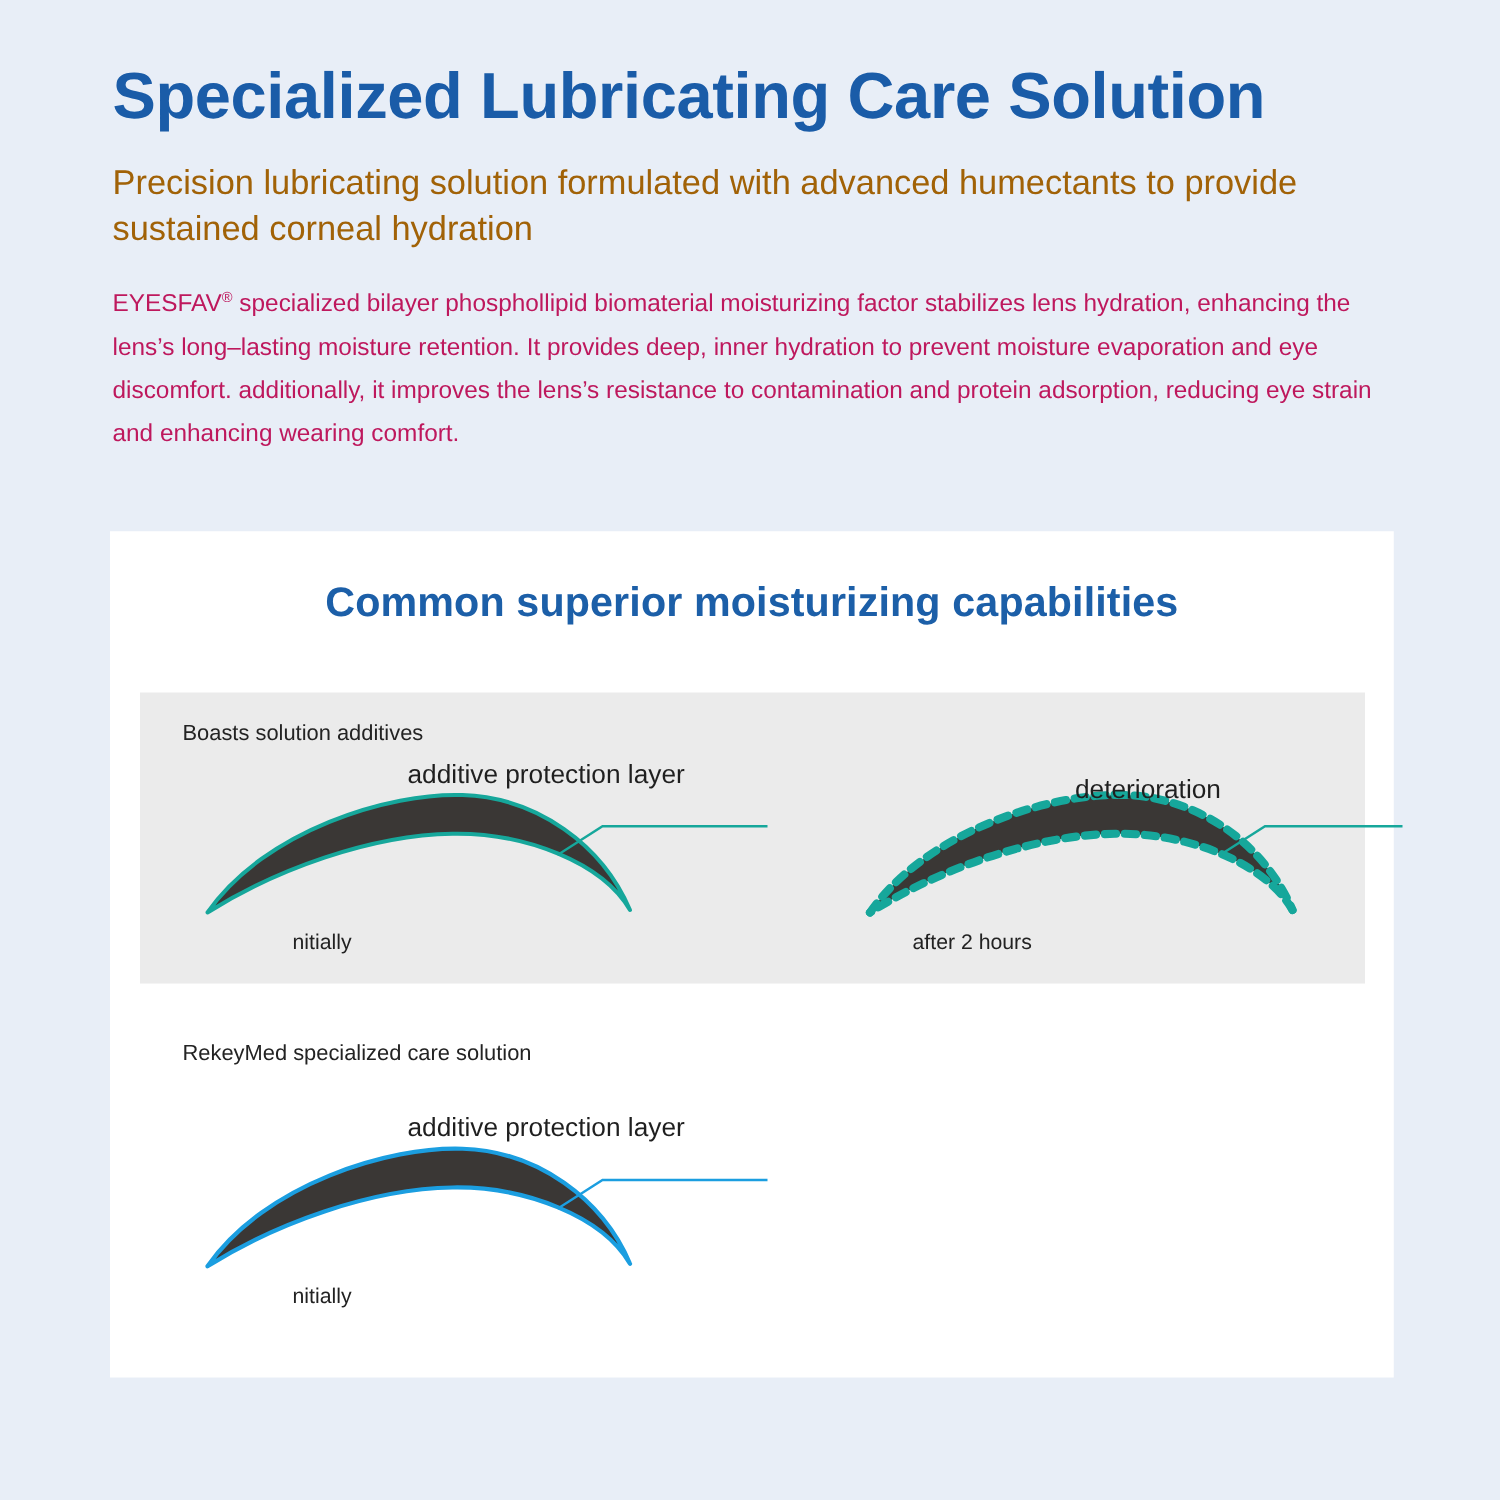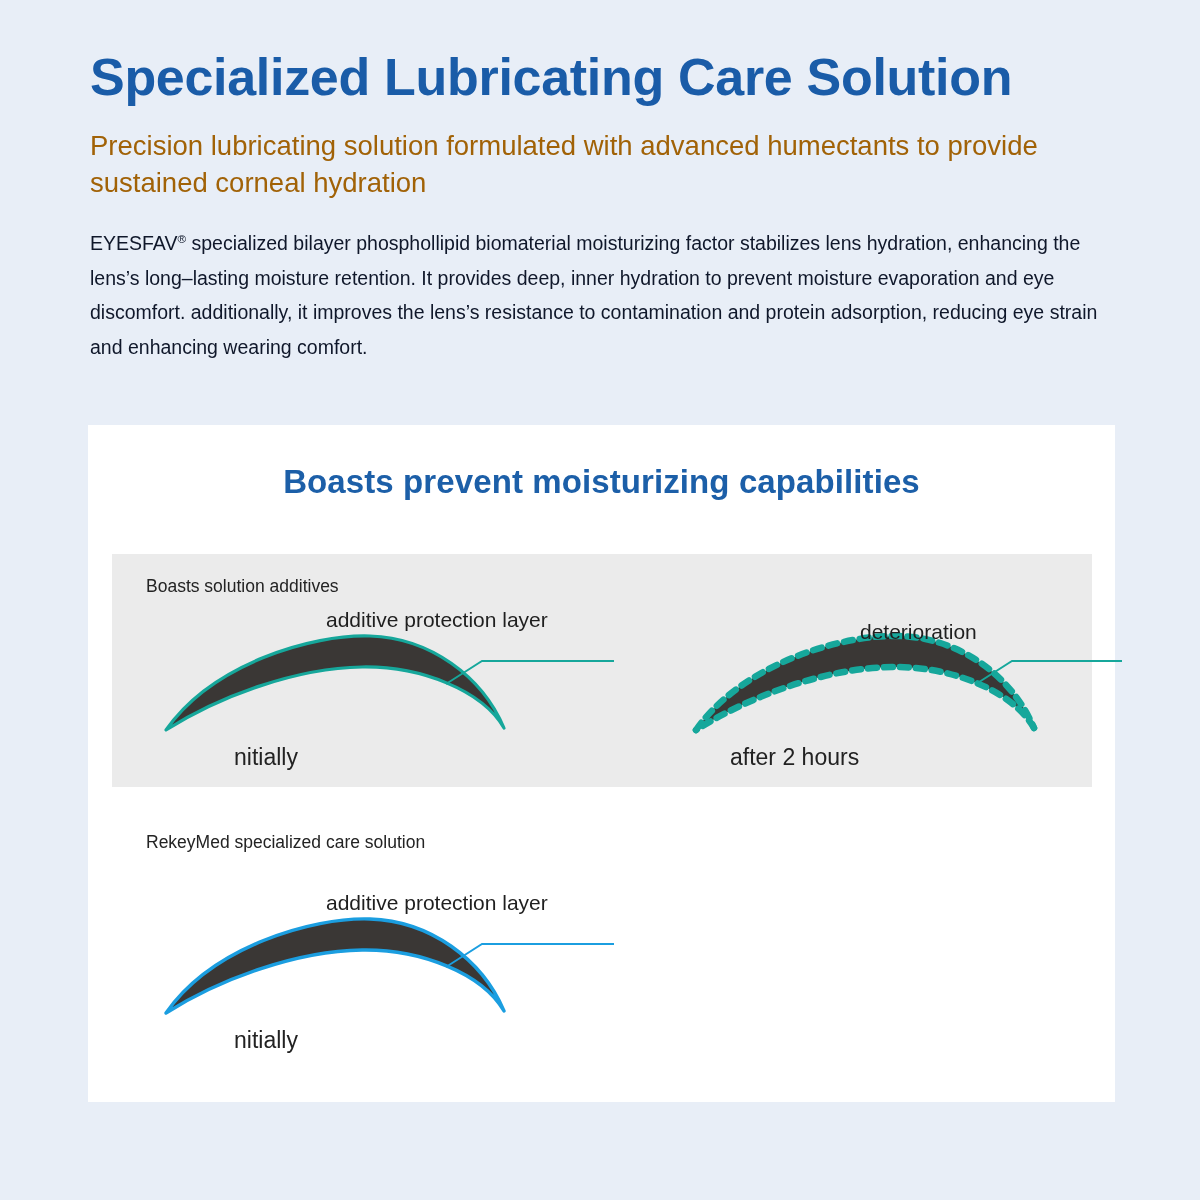--- a/index.html
+++ b/index.html
@@ -42,21 +42,21 @@
     font-size: 27.5px;
     font-weight: normal;
     color: #a16207;
     line-height: 1.32;
     margin: 22px 0 0 0;
     max-width: 1058px;
   }
   .bodytext {
     font-family: "Liberation Sans Narrow", "Liberation Sans", sans-serif;
     font-size: 19.5px;
-    color: #0f172a;
+    color: #be185d;
     line-height: 1.78;
     margin: 25px 0 0 0;
     max-width: 1042px;
   }
   .bodytext sup {
     font-size: 0.6em;
     vertical-align: super;
     line-height: 0;
   }
 
@@ -127,21 +127,21 @@
   .panel-bottom .lens-cell { top: 102px; }
 
   .lens-svg {
     position: absolute;
     left: 0;
     top: 0;
   }
   .lens-caption {
     position: absolute;
     top: 138px;
-    font-size: 23px;
+    font-size: 17px;
     color: #222222;
     white-space: nowrap;
   }
   .cap-left  { left: 82px; }
   .cap-right { left: 48px; text-align: right; }
   .lens-annot {
     position: absolute;
     font-size: 21px;
     color: #1f1f1f;
     white-space: nowrap;
@@ -154,21 +154,21 @@
 
 <div class="page">
 
   <div class="header">
     <h1 class="title">Specialized Lubricating Care Solution</h1>
     <p class="subtitle">Precision lubricating solution formulated with advanced humectants to provide sustained corneal hydration</p>
     <p class="bodytext"><span>EYESFAV</span><sup>®</sup><span> specialized bilayer phosphollipid biomaterial moisturizing factor stabilizes lens hydration, enhancing the lens’s long–lasting moisture retention. It provides deep, inner hydration to prevent moisture evaporation and eye discomfort. additionally, it improves the lens’s resistance to contamination and protein adsorption, reducing eye strain and enhancing wearing comfort.</span></p>
   </div>
 
   <div class="card">
-    <div class="card-heading">Boasts prevent moisturizing capabilities</div>
+    <div class="card-heading">Common superior moisturizing capabilities</div>
 
     <div class="panel panel-top">
       <div class="panel-label">Boasts solution additives</div>
       <div class="lens-row">
 
         <div class="lens-cell cell-left">
           <svg class="lens-svg" width="470" height="190" viewBox="0 0 470 190">
             <path d="M14 124 C 60 58, 160 28, 218 30 C 278 32, 330 70, 352 122 C 330 84, 268 60, 210 61 C 144 62, 68 90, 14 124 Z" fill="#3a3735" stroke="#16a79b" stroke-width="3.2" stroke-linejoin="round"></path>
             <polyline points="294,78 330,55 462,55" fill="none" stroke="#16a79b" stroke-width="1.9"></polyline>
           </svg>

